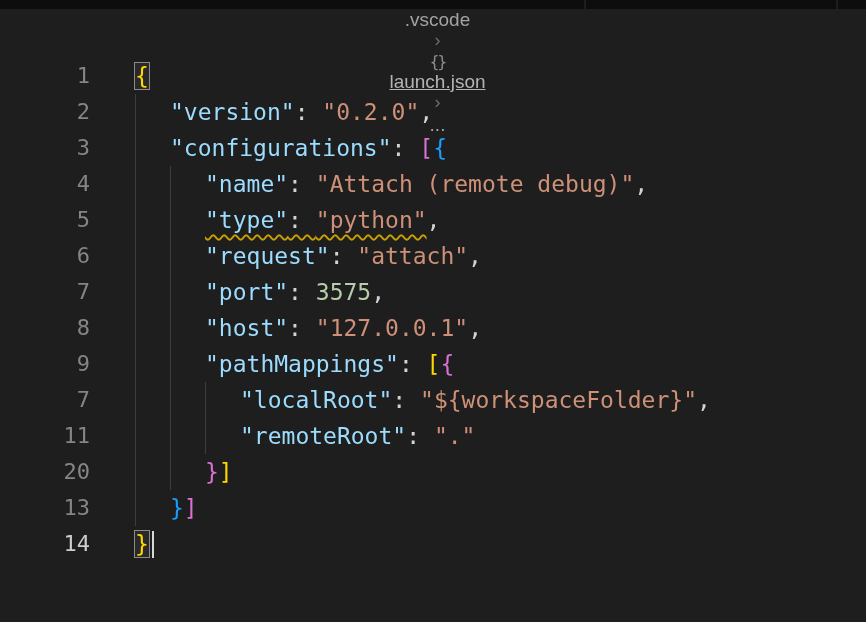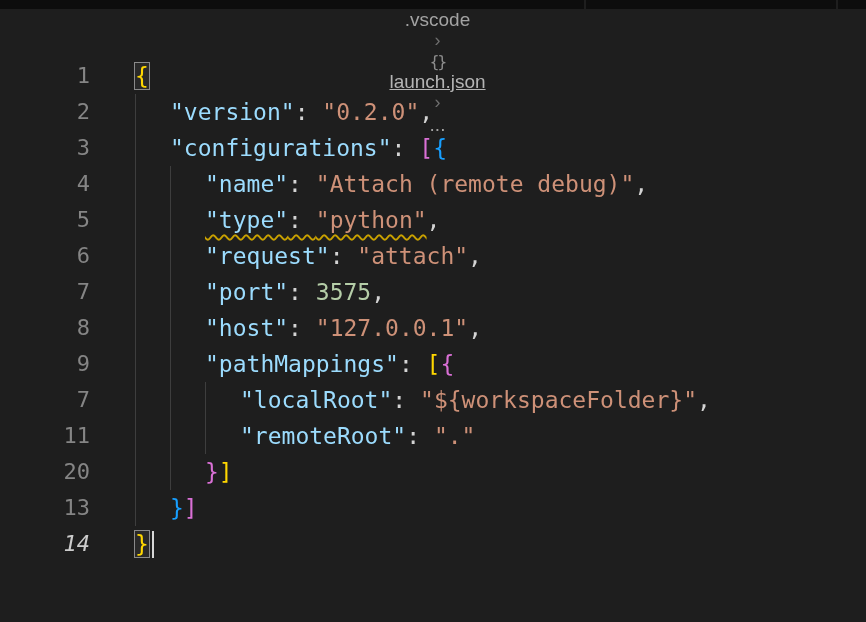--- a/index.html
+++ b/index.html
@@ -17,21 +17,21 @@
     font-family:"Liberation Sans", sans-serif; font-size:19px; color:#a3a3a3; background:#1e1e1e;flex-direction:column; }
   .breadcrumbs > span { margin-right:9px; }
   .chev { color:#6f6f6f; font-size:18px; transform:translateY(-1px); }
   .json-icon { color:#8d8d8d; font-family:"DejaVu Sans Mono", monospace; font-size:16px; letter-spacing:-2px; }
   .crumb-file { color:#b4b4b4;text-decoration:underline; }
 
   
   .editor { padding-top:2px; }
   .line { display:flex; height:36px; line-height:36px; font-size:23px; white-space:pre; }
   .ln { flex:none; width:90px; text-align:right; color:#858585; font-size:22px; user-select:none; }
-  .line.active .ln { color:#cccccc;font-style:italic; }
+  .line.active .ln { color:#cccccc; }
   .code { padding-left:45px; white-space:pre; }
 
   .ig { display:inline-block; width:35px; height:36px; vertical-align:top; border-left:1px solid #3e3e3e; }
 
   .tok.key  { color:#9cdcfe; }
   .tok.str  { color:#ce9178; }
   .tok.num  { color:#b5cea8; }
   .tok.punc { color:#d4d4d4; }
   .tok.b1 { color:#ffd700; }
   .tok.b2 { color:#da70d6; }

